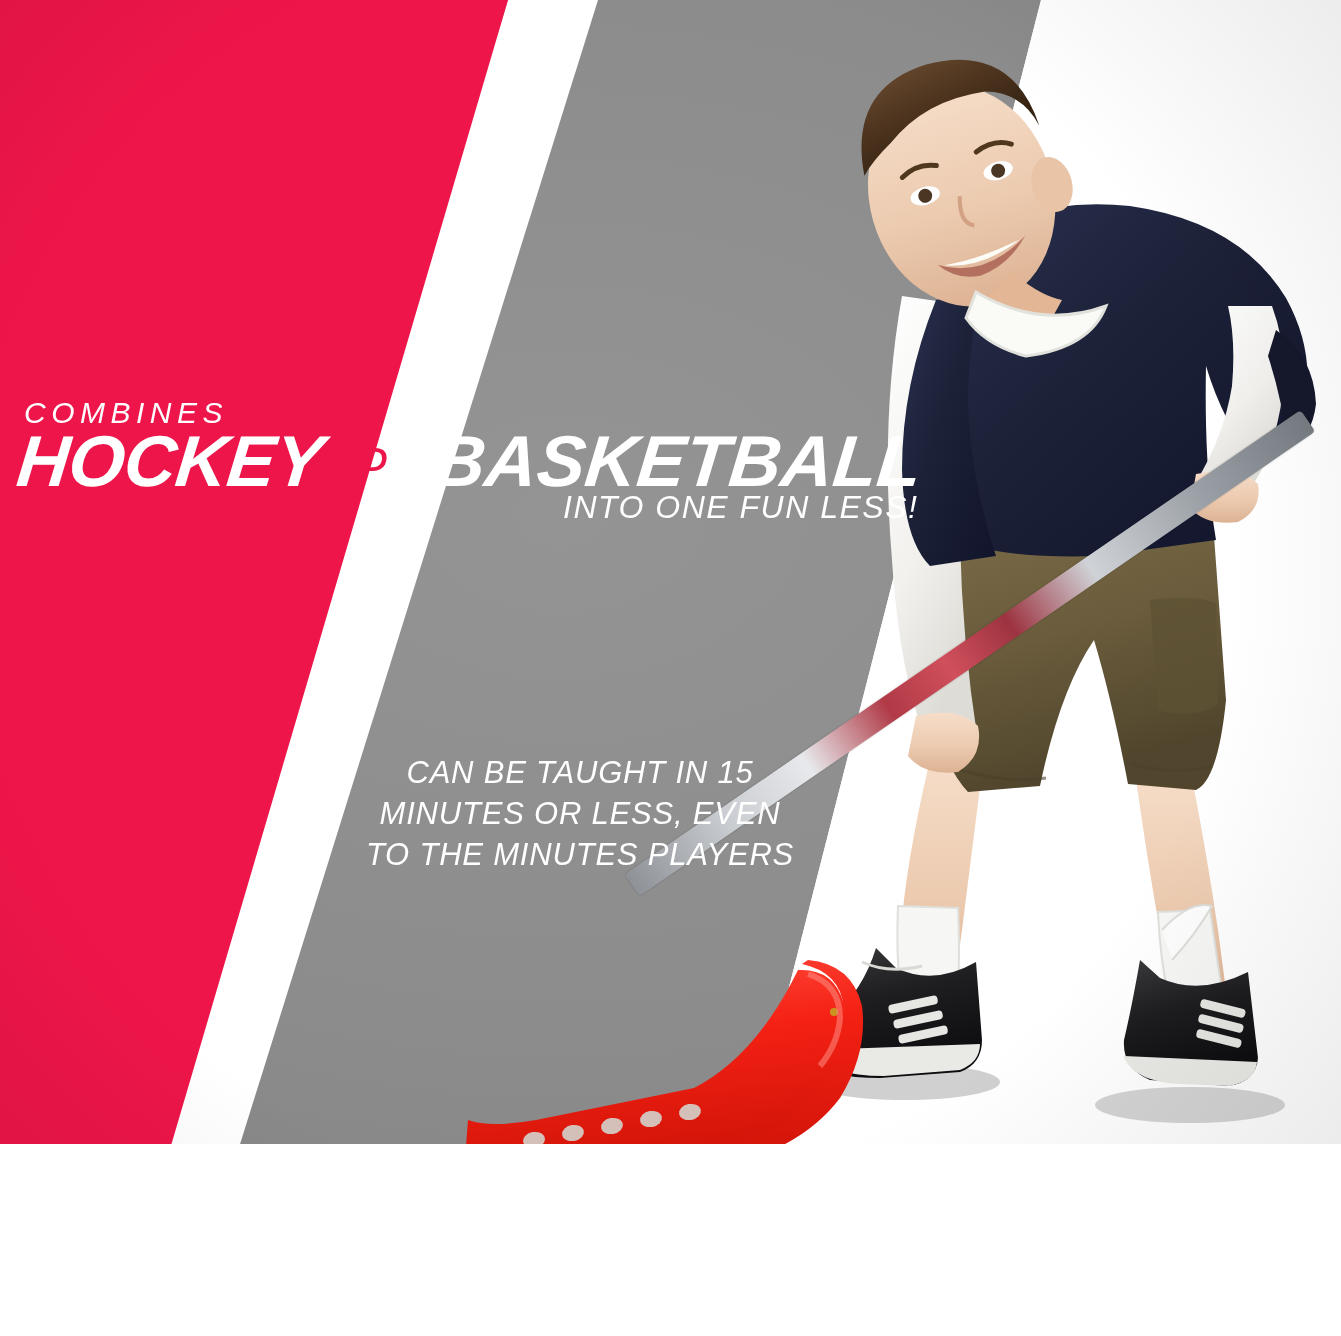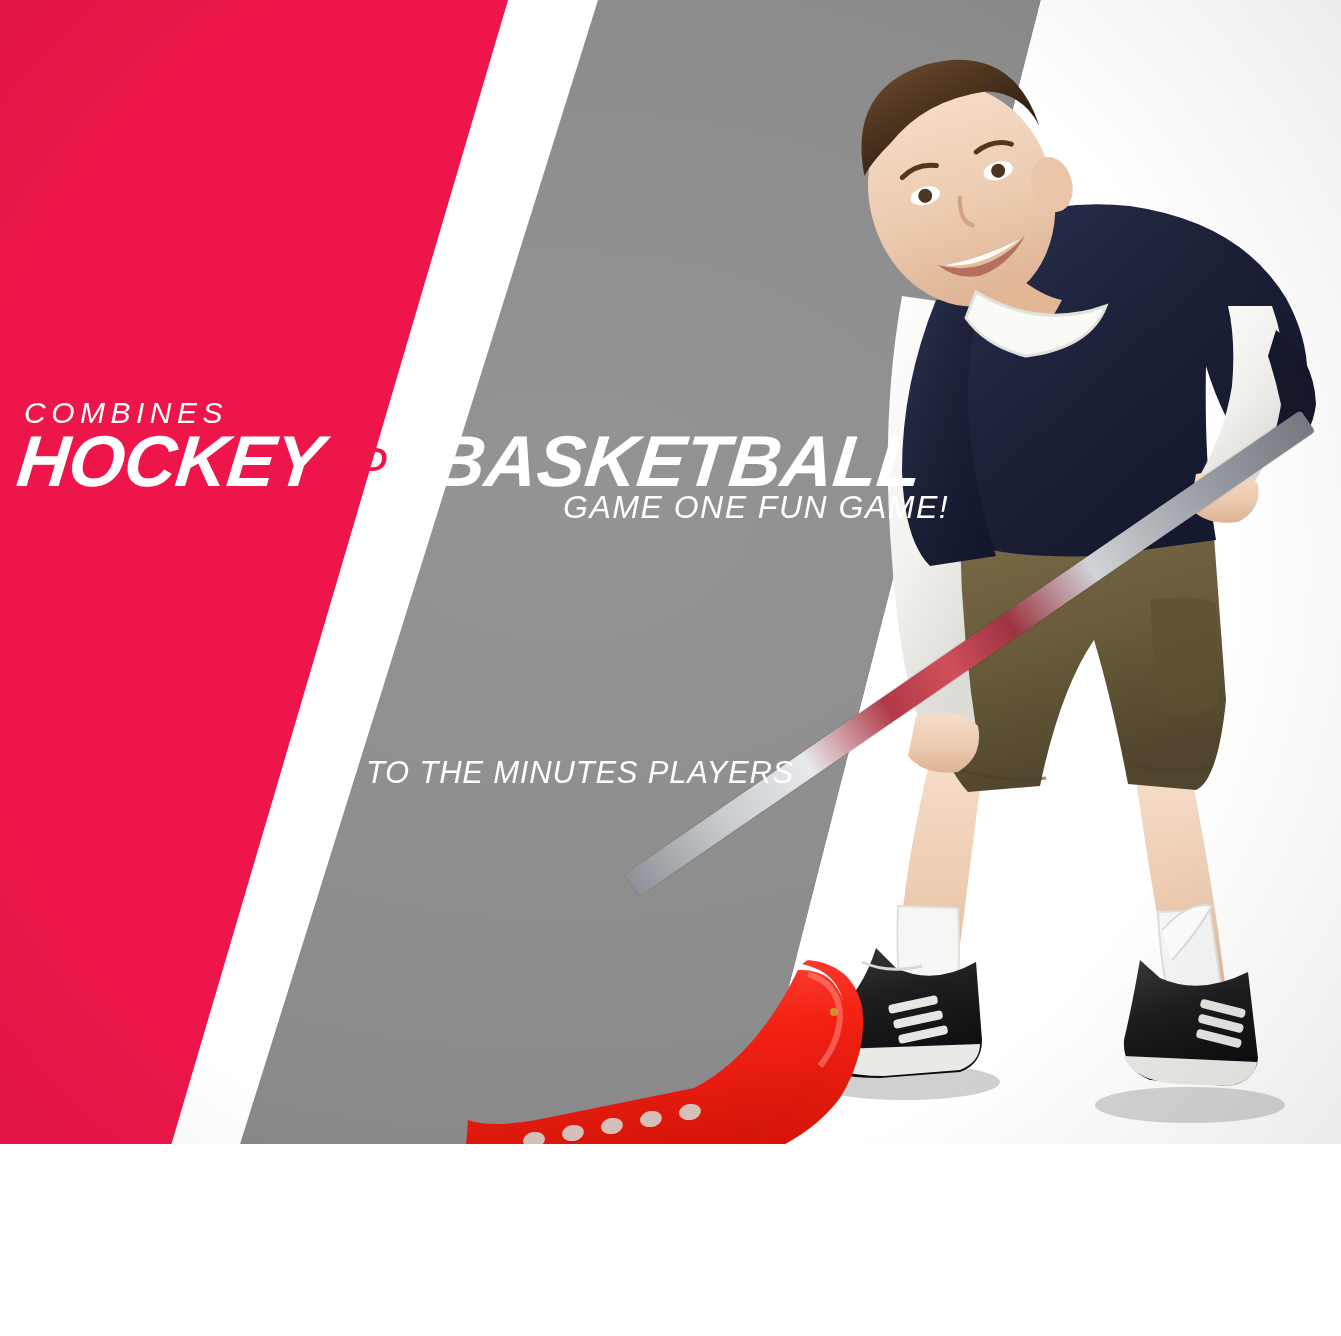--- a/index.html
+++ b/index.html
@@ -269,19 +269,21 @@
     <div>
       <div class="puck-body" style="left:547px;top:1222px;width:108px;height:40px;"></div>
       <div class="puck-top" style="left:547px;top:1204px;width:108px;height:38px;"></div>
     </div>
   </div>
 
   <div class="txt combines">COMBINES</div>
   <div class="txt hockey">HOCKEY</div>
   <div class="txt and">AND</div>
   <div class="txt basketball">BASKETBALL</div>
-  <div class="txt into-one">GAME ONE FUN GAME!</div>
+  <div class="txt into-one">INTO ONE FUN LESS!</div>
 
   <div class="txt taught">
+    <div>CAN BE TAUGHT IN 15</div>
+    <div>MINUTES OR LESS, EVEN</div>
     <div>TO THE MINUTES PLAYERS</div>
   </div>
 
 </div>
 
 </body></html>

